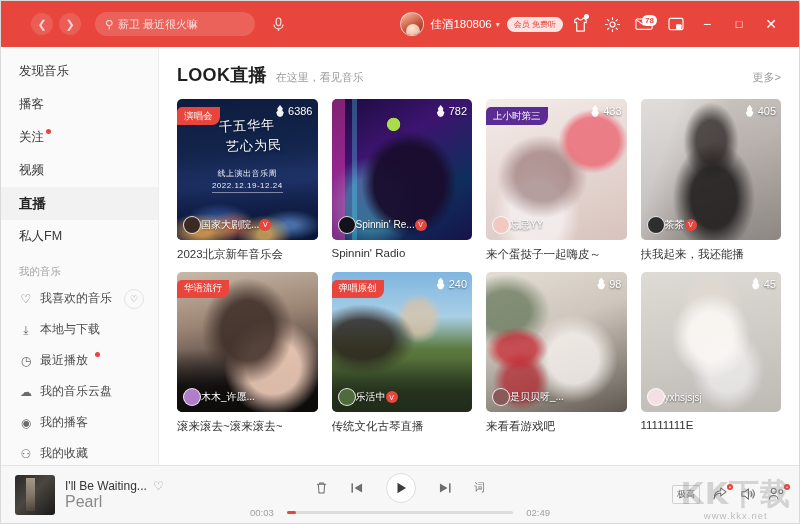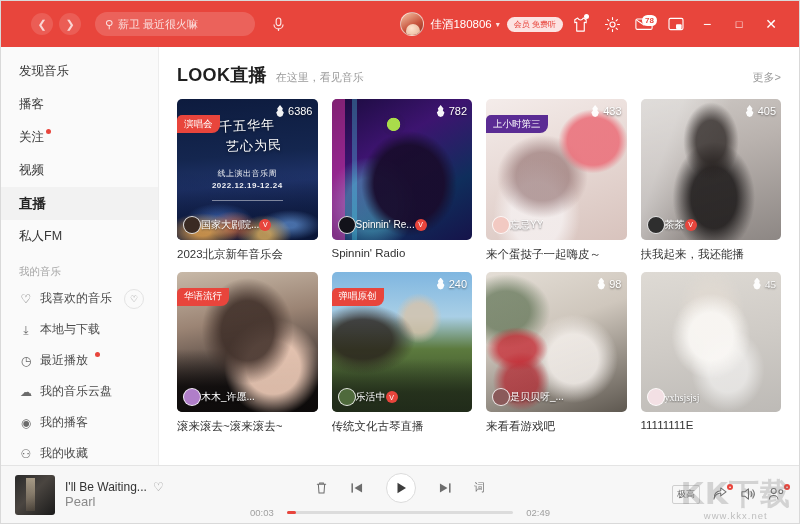--- a/index.html
+++ b/index.html
@@ -192,21 +192,21 @@
     column-gap: 14px;
     row-gap: 10px;
   }
   .card { width: 100%; }
   .thumb {
     width: 100%; aspect-ratio: 1/1;
     border-radius: 5px; overflow: hidden;
     position: relative;
   }
   .corner-tag {
-    position: absolute; left: 0; top: 16px;
+    position: absolute; left: 0; top: 8px;
     border-radius: 5px 0 8px 0;
     color: #fff; font-size: 9.5px;
     padding: 2.5px 7px; z-index: 3;
     white-space: nowrap;
   }
   .tag-red { background: #e8453c; }
   .tag-purple { background: #5b2c94; }
   .hot {
     position: absolute; right: 5px; top: 6px; z-index: 3;
     display: flex; align-items: center; gap: 3px;
@@ -299,21 +299,21 @@
   }
   .bg7 { background: linear-gradient(160deg,#e4ded6 0%,#cfc7bd 40%,#5e5850 100%); }
   .bg7::after {
     content:""; position:absolute; inset:0;
     background:
       radial-gradient(ellipse at 22% 55%, rgba(200,40,50,0.75) 0 12%, transparent 20%),
       radial-gradient(ellipse at 25% 78%, rgba(180,35,45,0.7) 0 11%, transparent 19%),
       radial-gradient(ellipse at 62% 62%, rgba(245,240,236,0.85) 0 20%, transparent 36%),
       radial-gradient(ellipse at 14% 28%, rgba(70,95,60,0.6) 0 14%, transparent 26%);
   }
-  .bg8 { background: linear-gradient(170deg,#dedad4 0%,#cfcbc6 50%,#bdbab6 100%); font-family: Liberation Serif, serif; }
+  .bg8 { background: linear-gradient(170deg,#dedad4 0%,#cfcbc6 50%,#bdbab6 100%); }
   .bg8::after {
     content:""; position:absolute; inset:0;
     background:
       radial-gradient(ellipse at 50% 46%, rgba(250,248,245,0.9) 0 22%, transparent 40%),
       radial-gradient(ellipse at 50% 30%, rgba(225,218,210,0.8) 0 18%, transparent 34%),
       radial-gradient(ellipse at 62% 70%, rgba(255,255,255,0.55) 0 16%, transparent 30%);
   }
   .poster-txt {
     position: absolute; inset: 0; z-index: 2;
     display: flex; flex-direction: column; align-items: center;
@@ -334,22 +334,21 @@
     transform: rotate(-2deg);
   }
   .poster-l3 {
     color: rgba(255,255,255,0.92); font-size: 8px;
     margin-top: 13px; letter-spacing: 0.5px;
   }
   .poster-l4 {
     color: rgba(255,255,255,0.92); font-size: 8px;
     margin-top: 2px; letter-spacing: 0.5px;
     border-bottom: 1px solid rgba(255,255,255,0.45);
-    padding-bottom: 10px;
-    font-weight: bold;
+    padding-bottom: 2px;
   }
 
   
   .player {
     height: 58px; min-height: 58px;
     background: #f7f7f7;
     border-top: 1px solid #e4e4e4;
     display: flex; align-items: center;
     padding: 0 14px; position: relative;
   }
@@ -364,21 +363,21 @@
     background: linear-gradient(to bottom, rgba(255,235,200,0.55), rgba(180,150,110,0.15));
   }
   .p-meta { margin-left: 10px; width: 120px; }
   .p-title-row { display: flex; align-items: flex-start; gap: 6px; }
   .p-title {
     font-size: 12px; color: #333;
     white-space: nowrap; overflow: hidden; text-overflow: ellipsis;
     max-width: 92px;
   }
   .p-heart { color: #9a9a9a; font-size: 12px; }
-  .p-artist { font-size: 13px; color: #8a8a8a; }
+  .p-artist { font-size: 16px; color: #8a8a8a; }
 
   .p-center {
     position: absolute; left: 50%; transform: translateX(-50%);
     top: 0; height: 58px; width: 300px;
     display: flex; flex-direction: column;
     align-items: center; justify-content: center; gap: 2px;
   }
   .p-ctrls { display: flex; align-items: center; gap: 22px; }
   .pc { color: #6d6d6d; font-size: 13px; display:flex; align-items:center; justify-content:center; }
   .pc.play {

